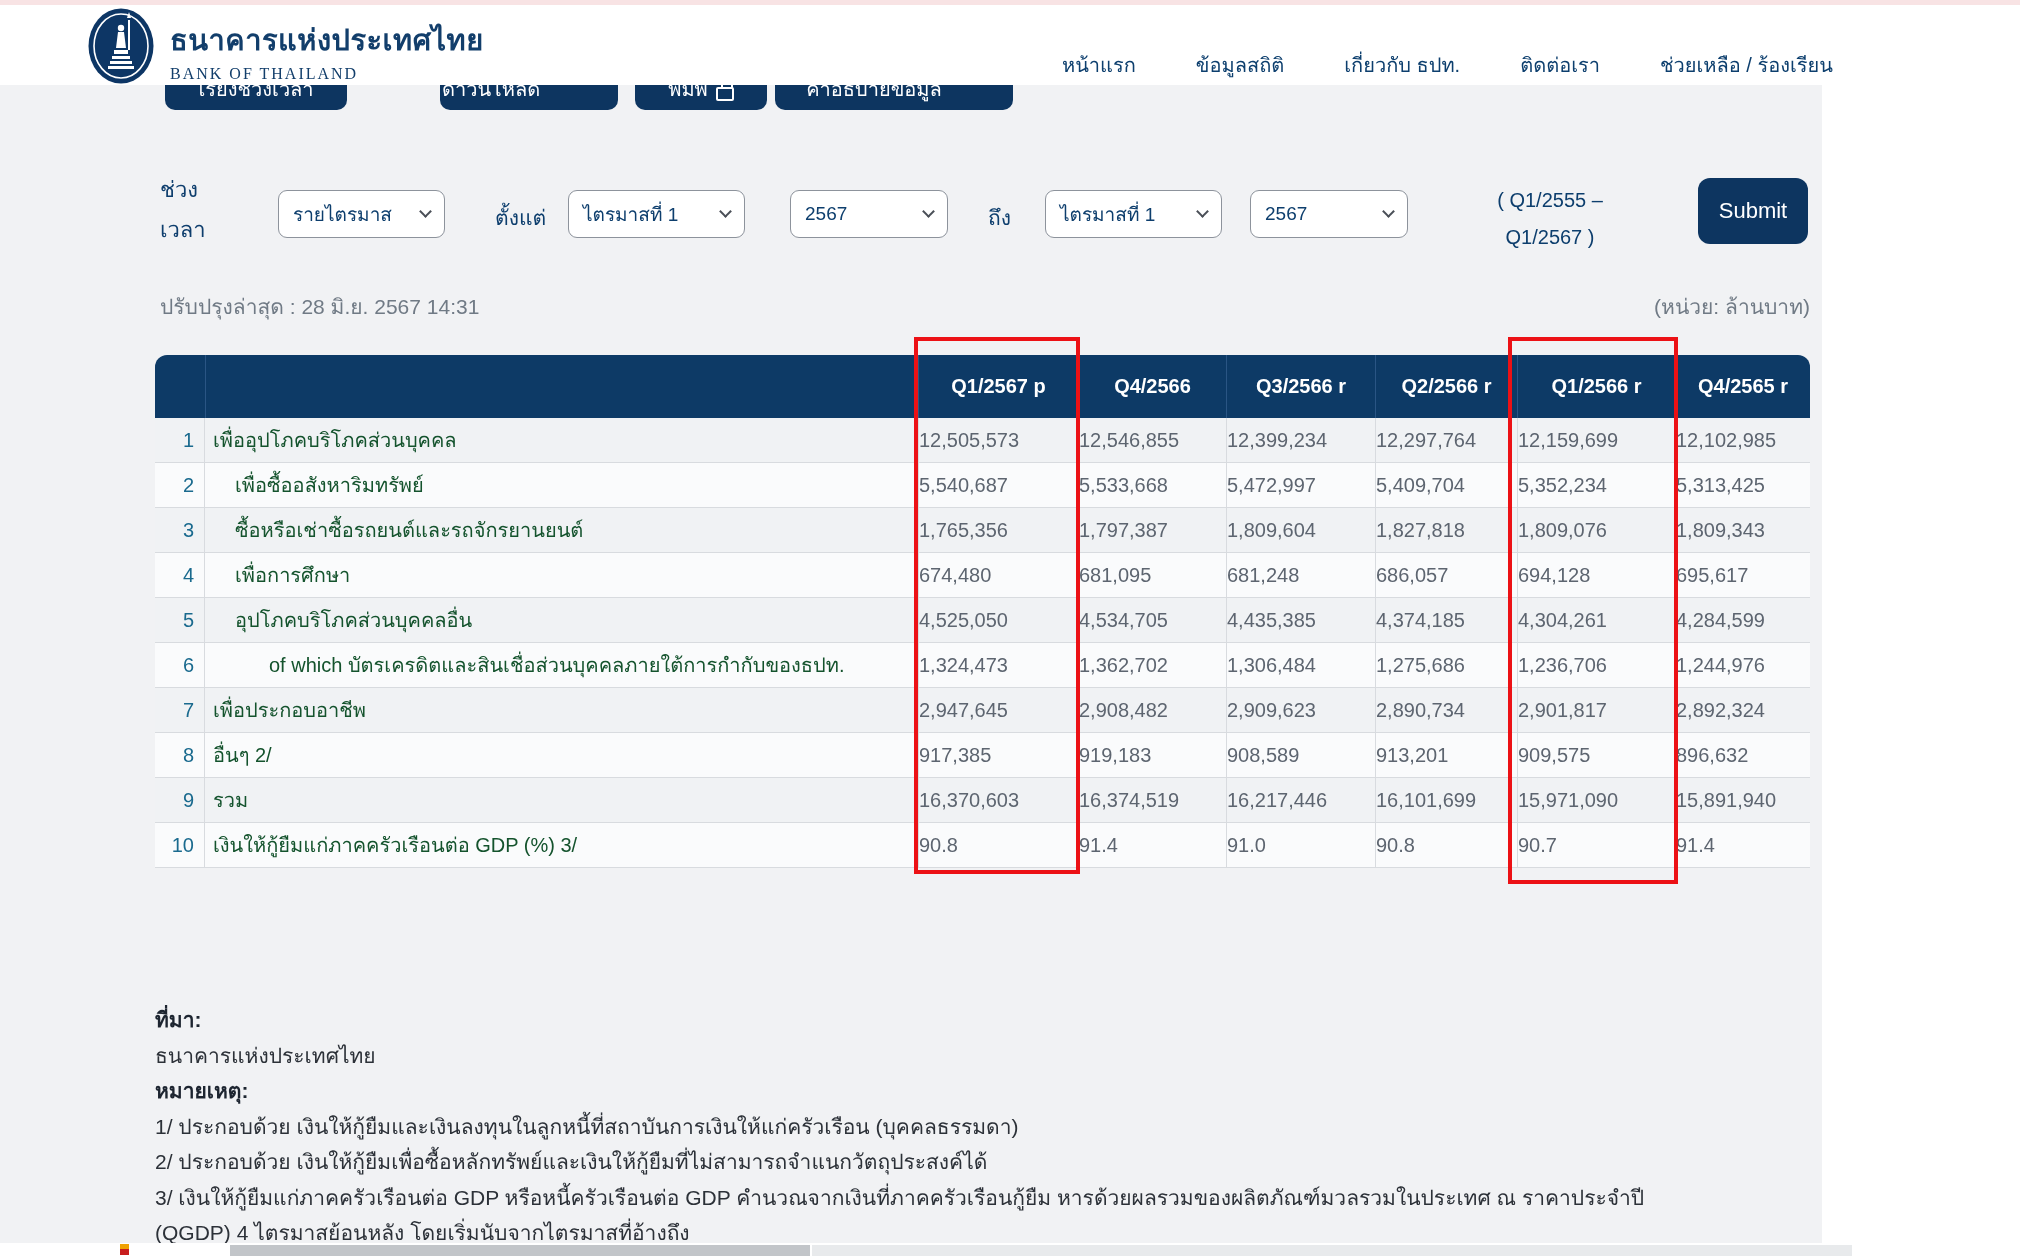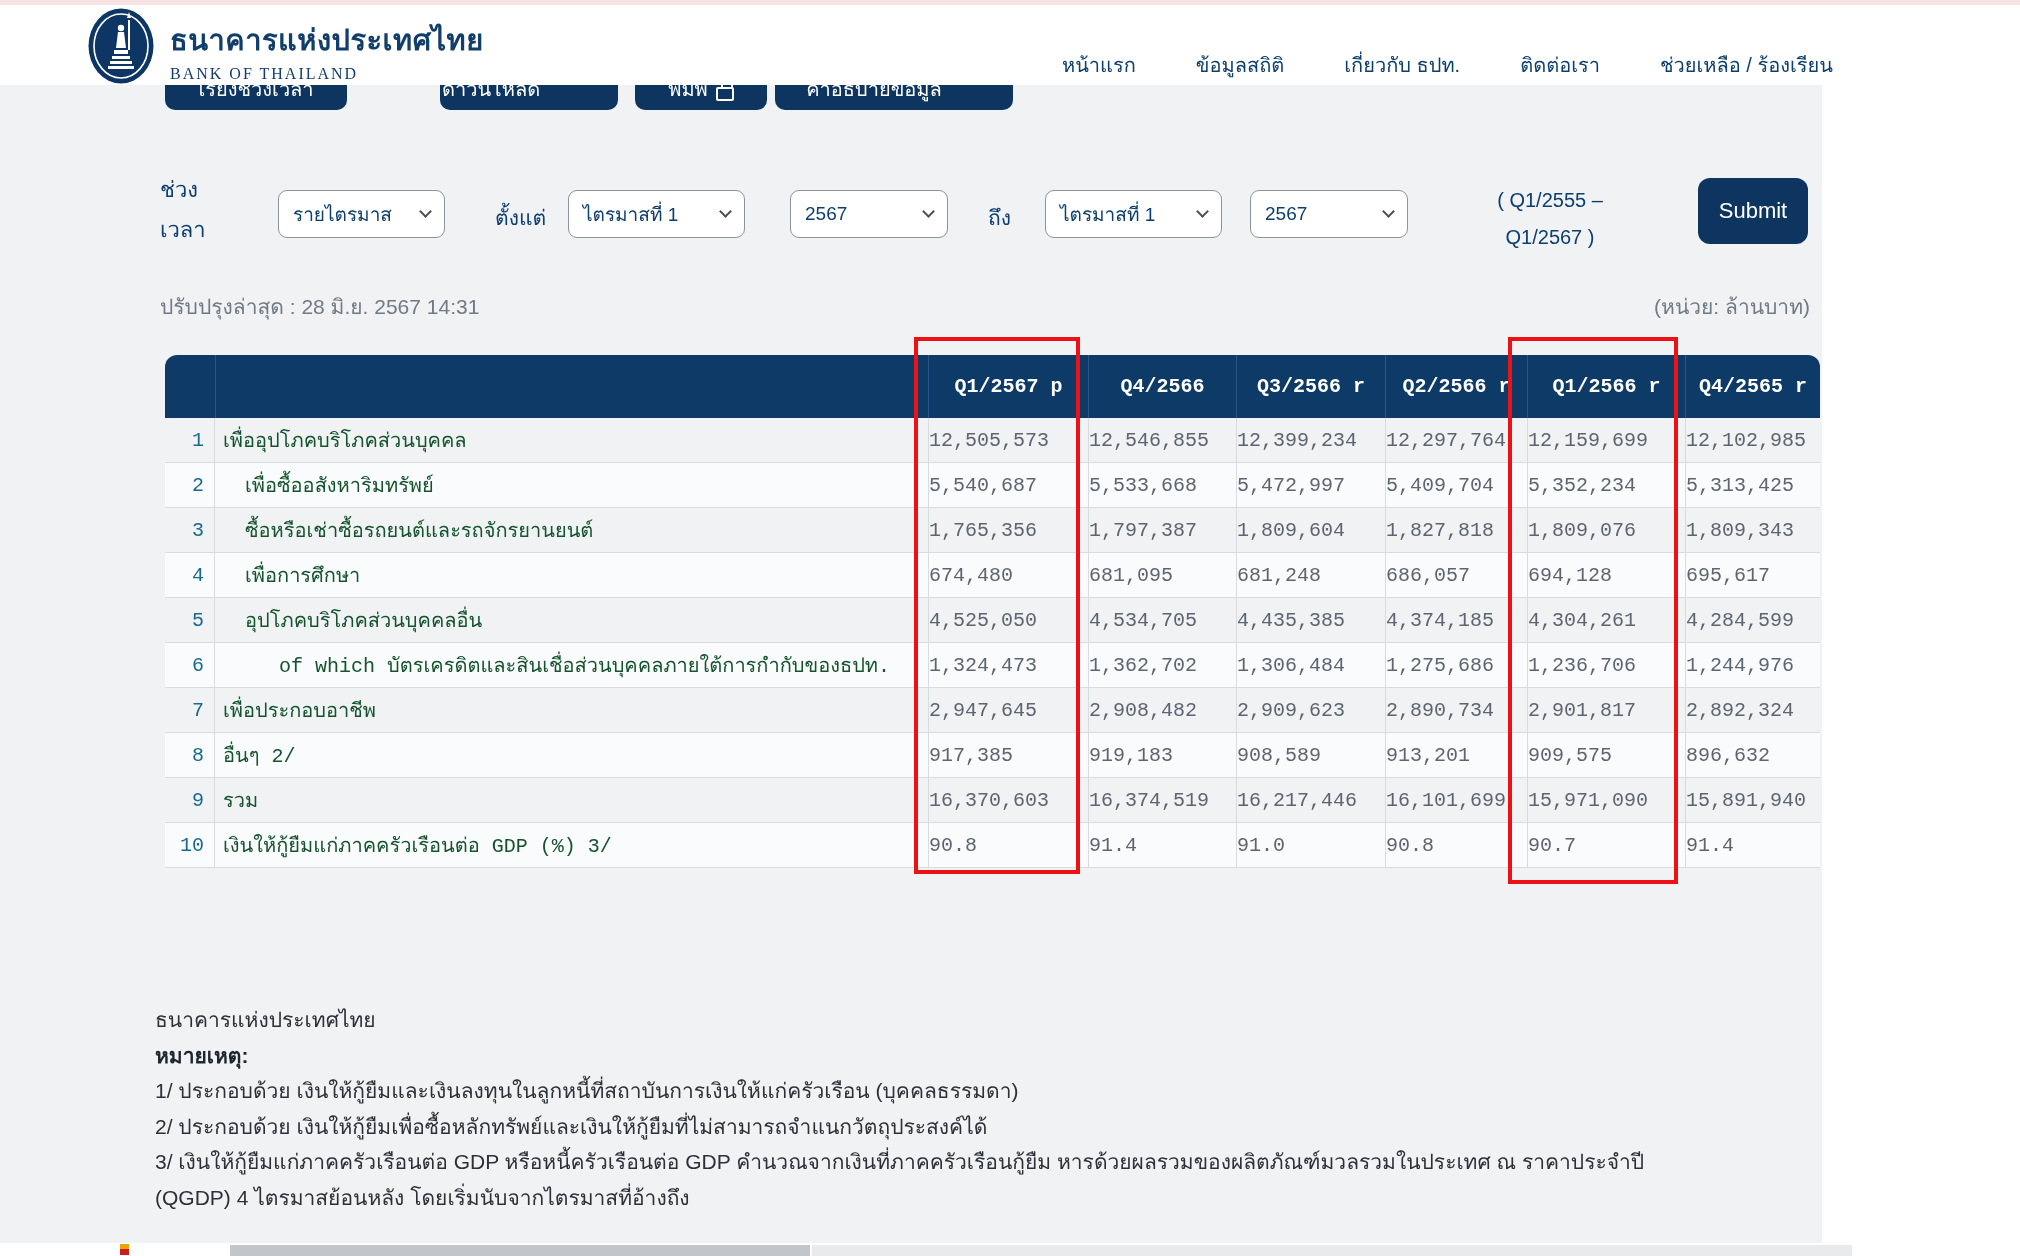--- a/index.html
+++ b/index.html
@@ -62,21 +62,21 @@
   .submit-btn {
     position:absolute; left:1698px; top:178px; width:110px; height:66px;
     background:#0d3560; color:#fff; font-size:22px; border:none; border-radius:12px;
     cursor:pointer; font-family:inherit;
   }
 
   .last-updated { position:absolute; left:160px; top:290px; font-size:21px; color:#707a85; }
   .unit-note    { position:absolute; left:1545px; top:290px; width:265px; text-align:right; font-size:21px; color:#707a85; }
 
   
-  .table-wrap { position:absolute; left:165px; top:355px; width:1655px;font-family:Liberation Mono, monospace; }
+  .table-wrap { position:absolute; left:155px; top:355px; width:1655px; }
   table { border-collapse:separate; border-spacing:0; table-layout:fixed; width:1655px; }
   thead th {
     background:#0d3a66; height:63px; color:#fff; font-size:20px; font-weight:bold;
     text-align:center; border-left:1px solid #2a5584; padding:0 8px;
   }
   thead th:first-child { border-left:none; border-top-left-radius:12px; }
   thead th:last-child  { border-top-right-radius:12px; }
   tbody td { height:45px; border-bottom:1px solid #d8dbdf; font-size:20px; }
   tbody tr:nth-child(odd)  td { background:#f0f2f4; }
   tbody tr:nth-child(even) td { background:#fafbfc; }
@@ -318,20 +318,21 @@
           <td class="val">91.4</td>
         </tr>
       </tbody>
   </table>
 </div>
 
 <div class="red-box red-box-1"></div>
 <div class="red-box red-box-2"></div>
 
 <div class="notes">
+  <div class="bold">ที่มา:</div>
   <div>ธนาคารแห่งประเทศไทย</div>
   <div class="bold">หมายเหตุ:</div>
   <div>1/ ประกอบด้วย เงินให้กู้ยืมและเงินลงทุนในลูกหนี้ที่สถาบันการเงินให้แก่ครัวเรือน (บุคคลธรรมดา)</div>
   <div>2/ ประกอบด้วย เงินให้กู้ยืมเพื่อซื้อหลักทรัพย์และเงินให้กู้ยืมที่ไม่สามารถจำแนกวัตถุประสงค์ได้</div>
   <div>3/ เงินให้กู้ยืมแก่ภาคครัวเรือนต่อ GDP หรือหนี้ครัวเรือนต่อ GDP คำนวณจากเงินที่ภาคครัวเรือนกู้ยืม หารด้วยผลรวมของผลิตภัณฑ์มวลรวมในประเทศ ณ ราคาประจำปี</div>
   <div>(QGDP) 4 ไตรมาสย้อนหลัง โดยเริ่มนับจากไตรมาสที่อ้างถึง</div>
 </div>
 
 <div class="bottom-strip">
   <div class="bs-icon">

